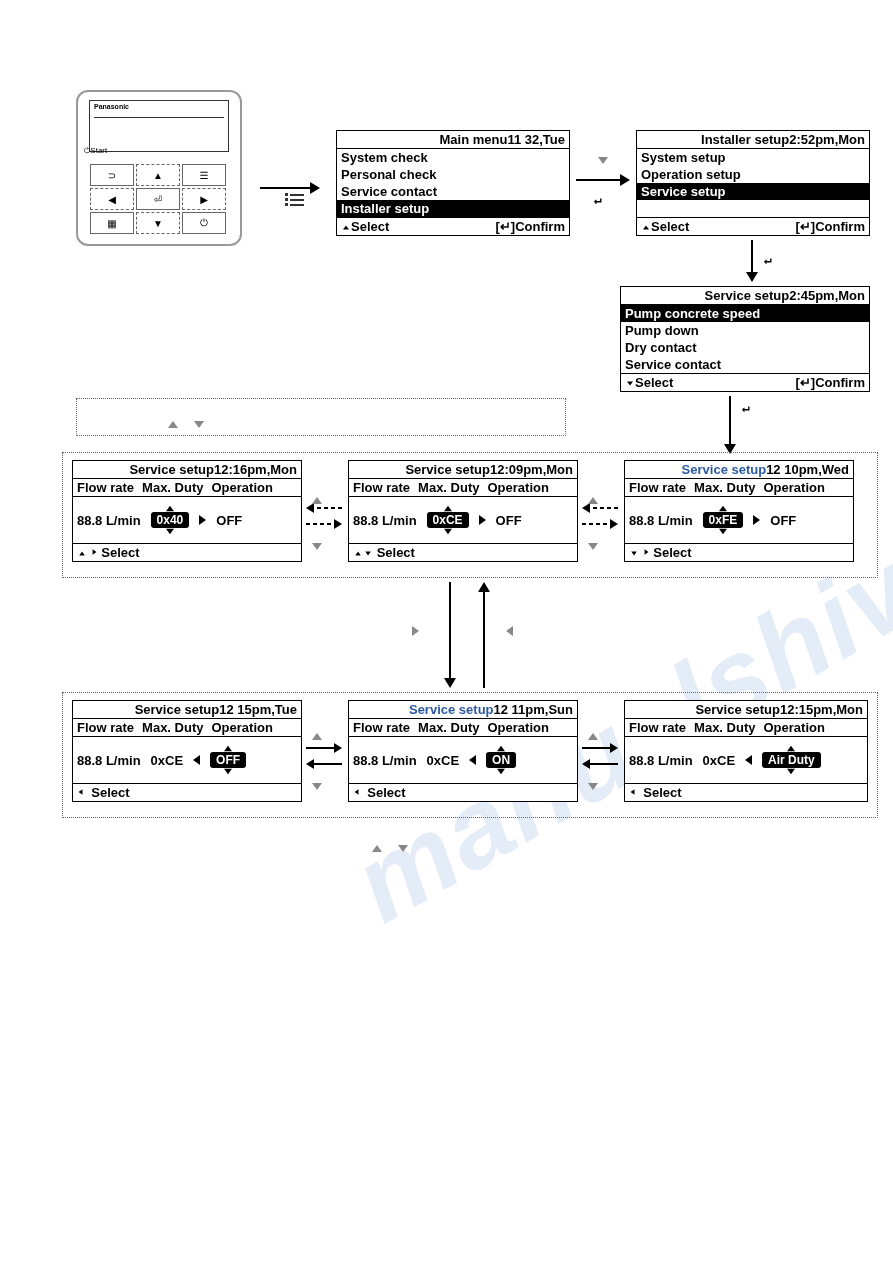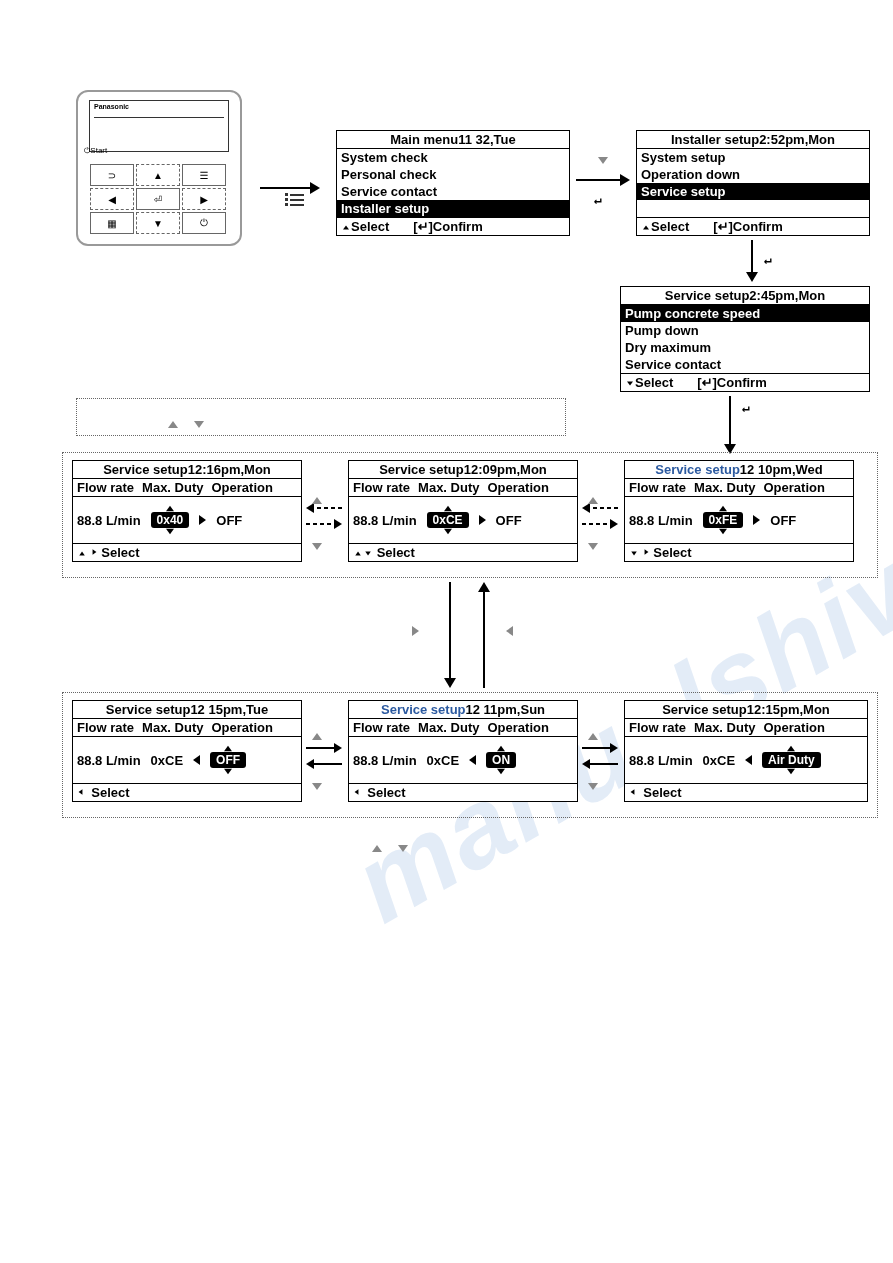--- a/index.html
+++ b/index.html
@@ -68,34 +68,35 @@
   .panel {
     position: absolute;
     border: 1.5px solid #000;
     background: #fff;
     font-size: 13px;
     font-weight: bold;
     z-index: 2;
   }
   .p-head {
     display: flex;
-    justify-content: center;
+    justify-content: flex-end;
     border-bottom: 1.5px solid #000;
     padding: 1px 4px;
   }
   .p-row {
     padding: 0 4px;
     line-height: 17px;
   }
   .p-row.sel { background: #000; color: #fff; }
   .p-foot {
     border-top: 1.5px solid #000;
     padding: 1px 4px;
     display: flex;
     gap: 24px;
+    justify-content: space-between;
   }
   .p-subhead {
     display: flex;
     border-bottom: 1.5px solid #000;
     padding: 1px 4px;
     gap: 8px;
   }
   .p-subhead > span { white-space: nowrap; }
   .p-body {
     display: flex;
@@ -210,21 +211,21 @@
 </div>
 <div class="nav-tri gray" style="top:150px;left:598px;"><span class="tri-d"></span></div>
 <div class="enter-sym" style="position:absolute;top:192px;left:594px;font-weight:bold;z-index:2;">↵</div>
 
 <div class="panel" style="top:130px;left:636px;width:234px;">
   <div class="p-head">
       <span>Installer setup</span>
       <span>2:52pm,Mon</span>
     </div>
   <div class="p-row">System setup</div>
-  <div class="p-row">Operation down</div>
+  <div class="p-row">Operation setup</div>
   <div class="p-row sel">Service setup</div>
   <div class="p-row">&nbsp;</div>
   <div class="p-foot">
       <span><span class="tri-u" style="transform:scale(.6)"></span><span>Select</span></span>
       <span>[↵]Confirm</span>
     </div>
 </div>
 
 <div class="arrow" style="top:240px;left:742px;">
   <svg width="20" height="42">
@@ -234,21 +235,21 @@
 </div>
 <div class="enter-sym" style="position:absolute;top:252px;left:764px;font-weight:bold;z-index:2;">↵</div>
 
 <div class="panel" style="top:286px;left:620px;width:250px;">
   <div class="p-head">
       <span>Service setup</span>
       <span>2:45pm,Mon</span>
     </div>
   <div class="p-row sel">Pump concrete speed</div>
   <div class="p-row">Pump down</div>
-  <div class="p-row">Dry maximum</div>
+  <div class="p-row">Dry contact</div>
   <div class="p-row">Service contact</div>
   <div class="p-foot">
       <span><span class="tri-d" style="transform:scale(.6)"></span><span>Select</span></span>
       <span>[↵]Confirm</span>
     </div>
 </div>
 
 <div class="arrow" style="top:396px;left:720px;">
   <svg width="20" height="58">
       <line x1="10" y1="0" x2="10" y2="48" stroke="#000" stroke-width="2"></line>

